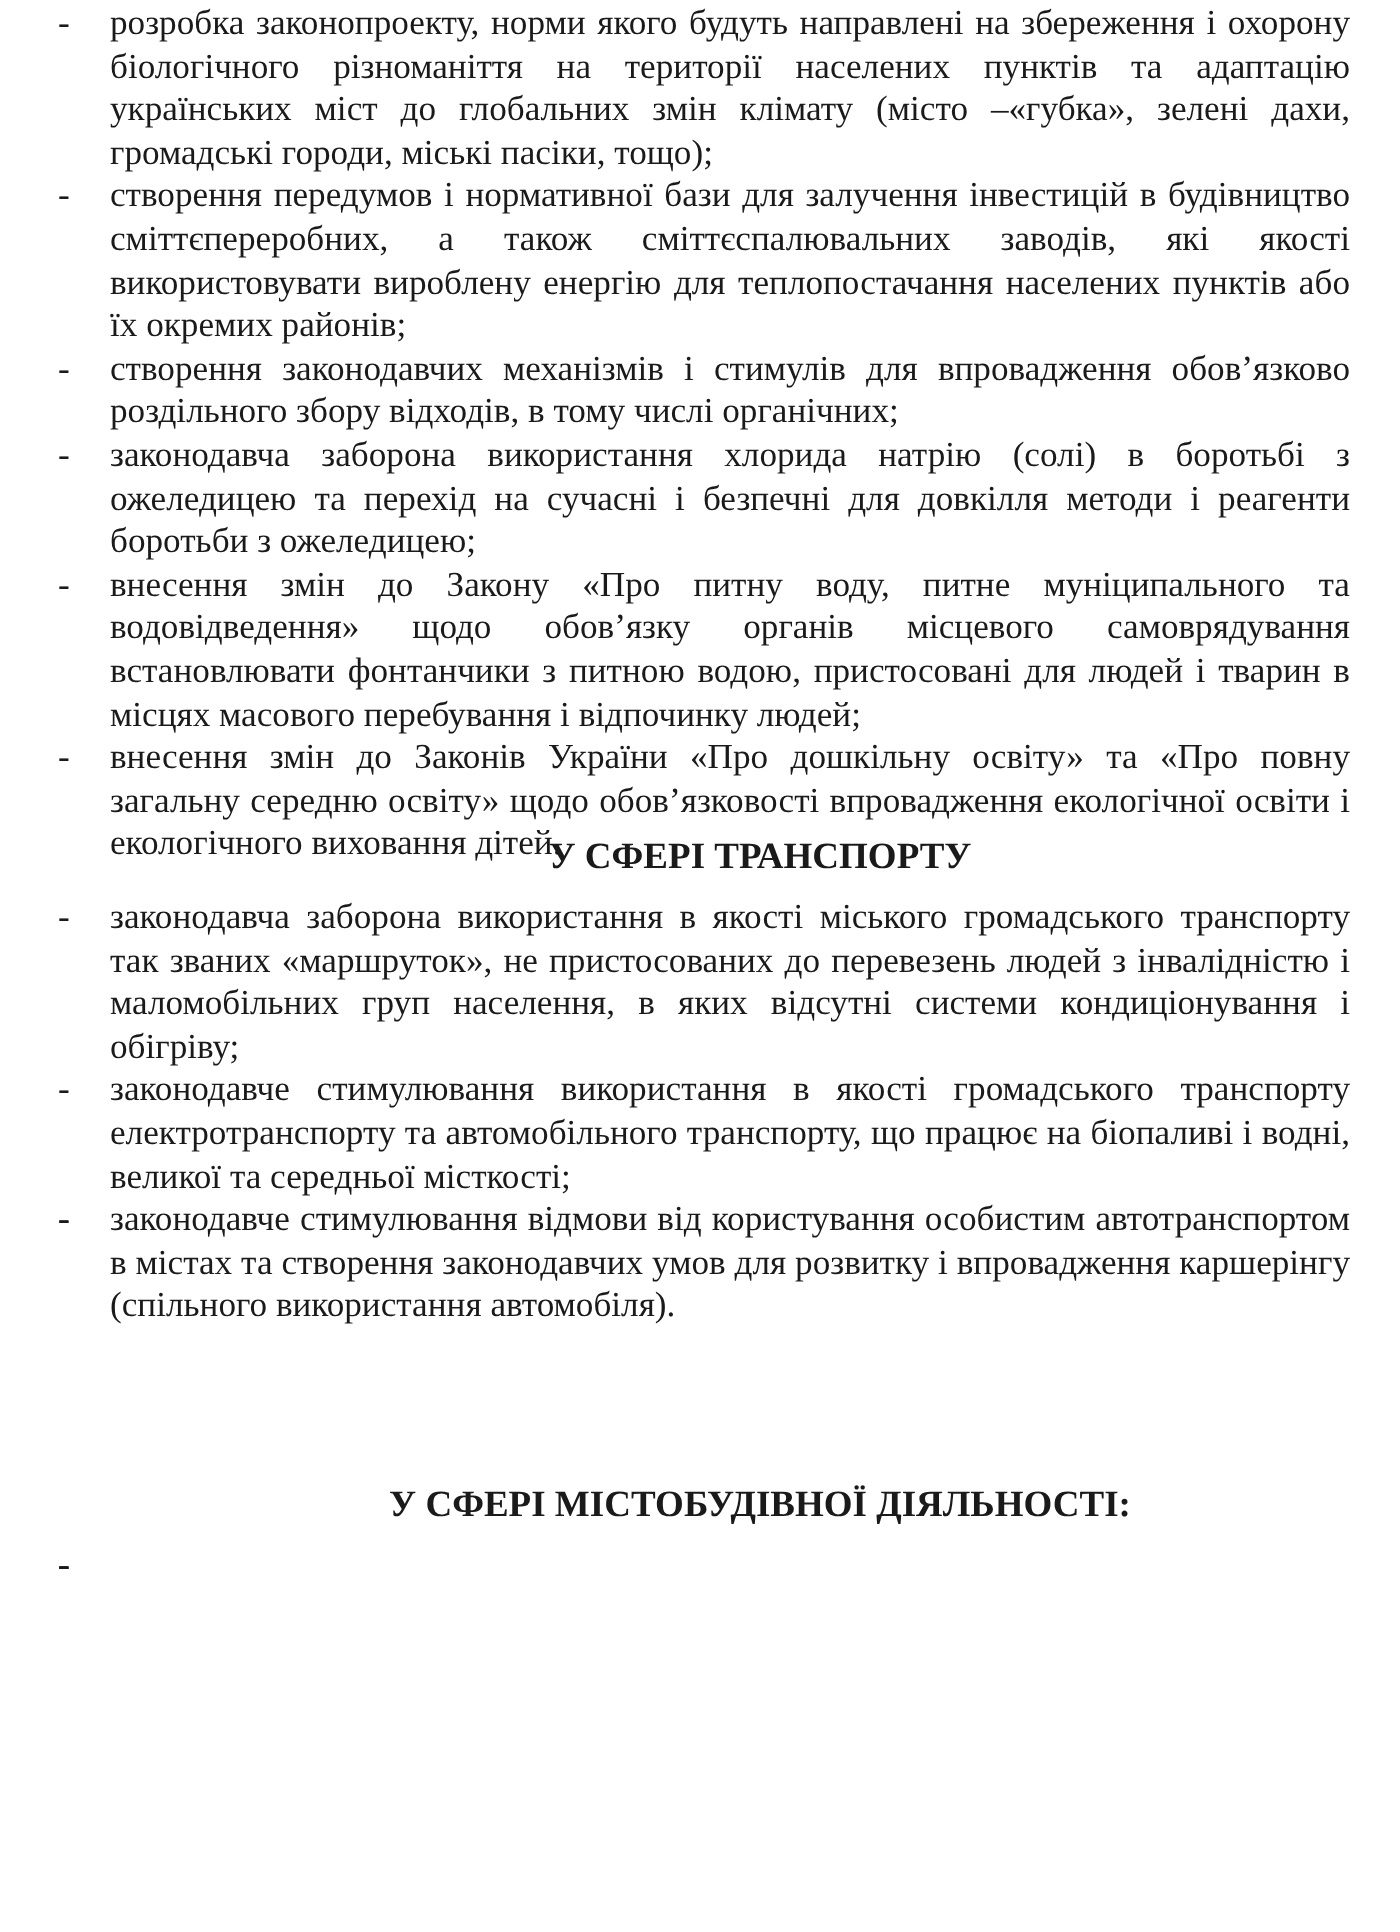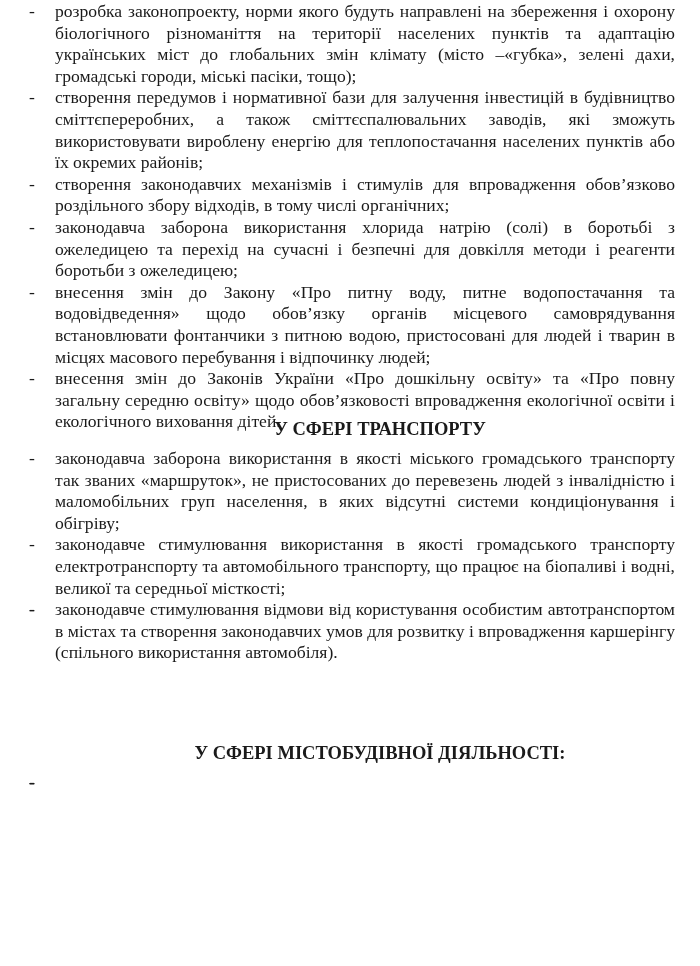--- a/index.html
+++ b/index.html
@@ -60,33 +60,33 @@
 
 <div class="page">
 
   <ul class="bullets" id="sec1">
     <li class="item">
       <span class="dash">-</span>
       <span>розробка  законопроекту, норми якого будуть направлені на збереження і охорону біологічного різноманіття на території населених пунктів та адаптацію українських міст до глобальних змін клімату (місто –«губка», зелені дахи, громадські городи, міські пасіки, тощо);</span>
     </li>
     <li class="item">
       <span class="dash">-</span>
-      <span>створення передумов і нормативної бази для залучення інвестицій в будівництво сміттєпереробних, а також сміттєспалювальних заводів, які зможуть використовувати вироблену енергію для теплопостачання населених пунктів або їх окремих районів;</span>
+      <span>створення передумов і нормативної бази для залучення інвестицій в будівництво сміттєпереробних, а також сміттєспалювальних заводів, які якості використовувати вироблену енергію для теплопостачання населених пунктів або їх окремих районів;</span>
     </li>
     <li class="item">
       <span class="dash">-</span>
       <span>створення законодавчих механізмів і стимулів для впровадження обов’язково роздільного збору відходів, в тому числі органічних;</span>
     </li>
     <li class="item">
       <span class="dash">-</span>
       <span>законодавча заборона використання хлорида натрію (солі) в боротьбі з ожеледицею та перехід на сучасні і безпечні для довкілля методи і реагенти боротьби з ожеледицею;</span>
     </li>
     <li class="item">
       <span class="dash">-</span>
-      <span>внесення змін до Закону «Про питну воду, питне водопостачання та водовідведення» щодо обов’язку органів місцевого самоврядування встановлювати фонтанчики з питною водою, пристосовані для людей і тварин  в місцях масового перебування і відпочинку людей;</span>
+      <span>внесення змін до Закону «Про питну воду, питне муніципального та водовідведення» щодо обов’язку органів місцевого самоврядування встановлювати фонтанчики з питною водою, пристосовані для людей і тварин  в місцях масового перебування і відпочинку людей;</span>
     </li>
     <li class="item">
       <span class="dash">-</span>
       <span>внесення змін до Законів України «Про дошкільну освіту» та «Про повну загальну середню освіту» щодо обов’язковості впровадження екологічної освіти і екологічного виховання дітей.</span>
     </li>
   </ul>
 
   <h2 class="heading" id="h-transport">У СФЕРІ ТРАНСПОРТУ</h2>
   <ul class="bullets" id="sec2">
     <li class="item">

